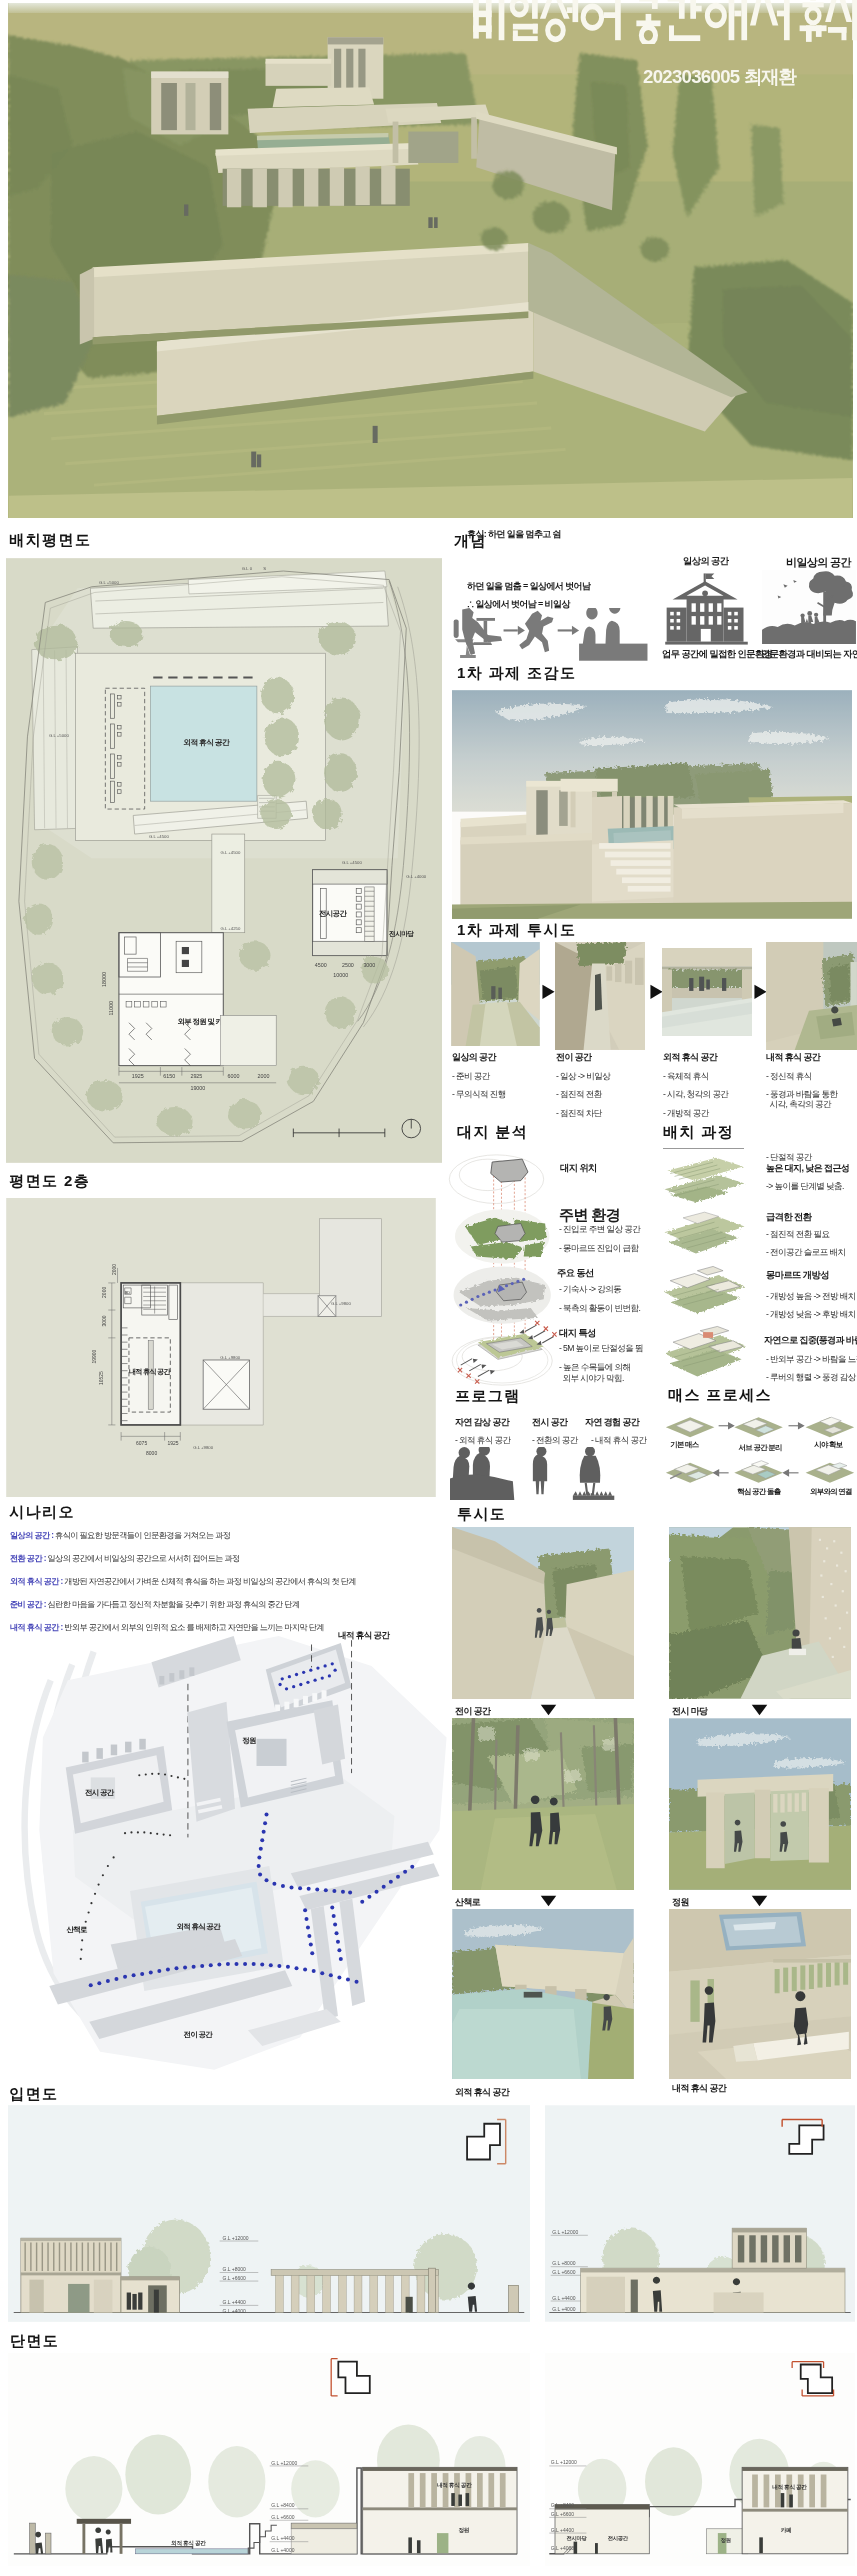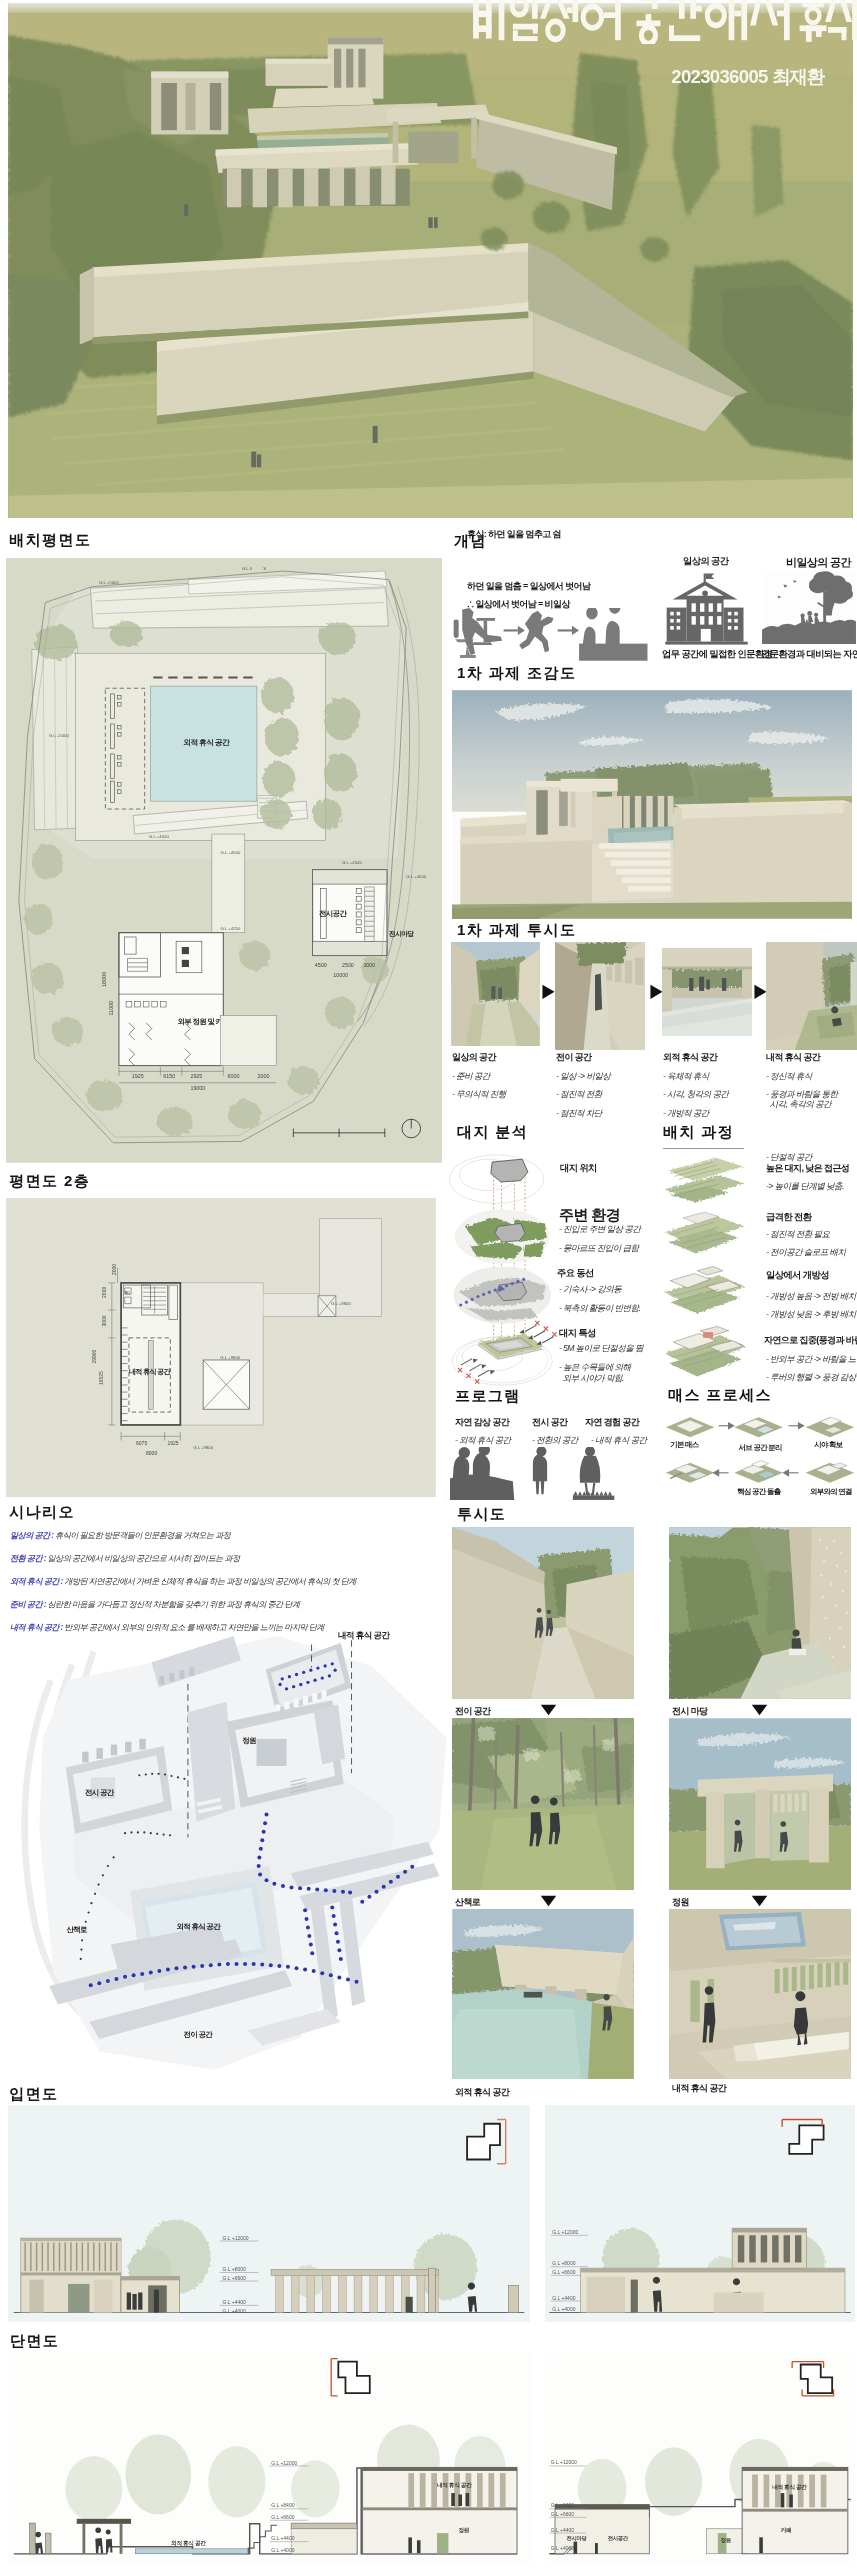--- a/index.html
+++ b/index.html
@@ -1,19 +1,19 @@
 <!DOCTYPE html>
 <html style="font-size:11.4px"><head>
 <meta charset="utf-8">
 <style>
 html,body{margin:0;padding:0;background:#fff;}
 body{font-family:"Liberation Sans",sans-serif;}
 #board{position:relative;width:858px;height:2576px;background:#fff;overflow:hidden;}
 .h1{position:absolute;font-weight:bold;font-size:15px;color:#141414;letter-spacing:1.4px;white-space:nowrap;}
-.sm{position:absolute;font-size:8.6px;color:#2b2b2b;white-space:nowrap;letter-spacing:-0.6px;font-style:italic;}
+.sm{position:absolute;font-size:8.6px;color:#2b2b2b;white-space:nowrap;letter-spacing:-0.6px;}
 .smb{position:absolute;font-weight:bold;font-size:9px;color:#1c1c1c;white-space:nowrap;letter-spacing:-0.6px;}
 svg{position:absolute;display:block;}
 </style>
 </head>
 <body>
 <div id="board">
 
 <svg style="left:7.9px;top:2.9px" width="845" height="515" viewBox="0 0 1182 721">
 <defs>
 <linearGradient id="sky0" x1="0" y1="0" x2="0" y2="1">
@@ -220,21 +220,21 @@
         <rect x="495" y="30" width="8" height="14"></rect>
 
 <polygon points="526,-8 534,-8 546,26 538,26"></polygon>
         <polygon points="526,-8 519,-8 508,26 516,26"></polygon>
         <rect x="512" y="32" width="26" height="7"></rect>
         <rect x="531" y="32" width="7" height="16"></rect>
         <rect x="546" y="-8" width="8" height="56"></rect>
 </g>
 </svg>
 
-<div style="position:absolute;left:643px;top:64px;width:209px;text-align:center;font-weight:bold;font-size:18.6px;color:#f7f6ed;letter-spacing:-0.7px">2023036005 <span style="letter-spacing:-1.4px">최재환</span></div>
+<div style="position:absolute;left:643px;top:64px;width:209px;text-align:left;font-weight:bold;font-size:18.6px;color:#f7f6ed;letter-spacing:-0.7px">2023036005 <span style="letter-spacing:-1.4px">최재환</span></div>
 
 <div class="h1" style="left:9.3px;top:531px">배치평면도</div>
 
 <svg style="left:5.7px;top:558px" width="436" height="605" viewBox="0 0 610 846">
 <defs>
 <filter id="blob">
           <feTurbulence type="fractalNoise" baseFrequency="0.11" numOctaves="3" result="n"></feTurbulence>
           <feDisplacementMap in="SourceGraphic" in2="n" scale="9"></feDisplacementMap>
         </filter>
 </defs>
@@ -864,21 +864,21 @@
           <path d="M12,44 l62,-18 M20,50 l60,-17 M28,56 l58,-16"></path>
         </g>
 </g>
 </svg>
 
 <div class="smb" style="left:766px;top:1162px;font-size:9px">높은 대지, 낮은 접근성</div>
 <div class="sm" style="left:766px;top:1181px">-&gt; 높이를 단계별 낮춤.</div>
 <div class="smb" style="left:766px;top:1211px;font-size:9.3px">급격한 전환</div>
 <div class="sm" style="left:766px;top:1229px">- 점진적 전환 필요</div>
 <div class="sm" style="left:766px;top:1247px">- 전이공간 슬로프 배치</div>
-<div class="smb" style="left:766px;top:1269px;font-size:9.3px">일상에서 개방성</div>
+<div class="smb" style="left:766px;top:1269px;font-size:9.3px">몽마르뜨 개방성</div>
 <div class="sm" style="left:766px;top:1291px">- 개방성 높음 -&gt; 전방 배치</div>
 <div class="sm" style="left:766px;top:1309px">- 개방성 낮음 -&gt; 후방 배치</div>
 <div class="smb" style="left:764px;top:1334px;font-size:9px">자연으로 집중(풍경과 바람)</div>
 <div class="sm" style="left:766px;top:1354px">- 반외부 공간 -&gt; 바람을 느낌</div>
 <div class="sm" style="left:766px;top:1372px">- 루버의 행렬 -&gt; 풍경 감상</div>
 
 <div class="h1" style="left:9.3px;top:1172px">평면도 2층</div>
 
 <svg style="left:6.4px;top:1198px" width="430" height="299" viewBox="0 0 602 419">
 <rect x="0" y="0" width="602" height="419" fill="#dfe0d2"></rect>

